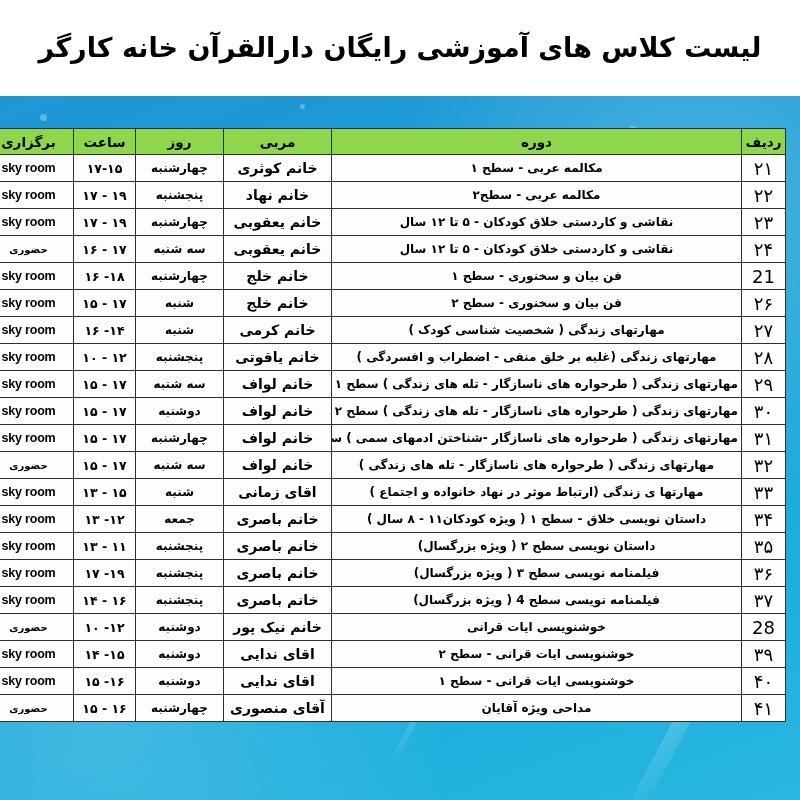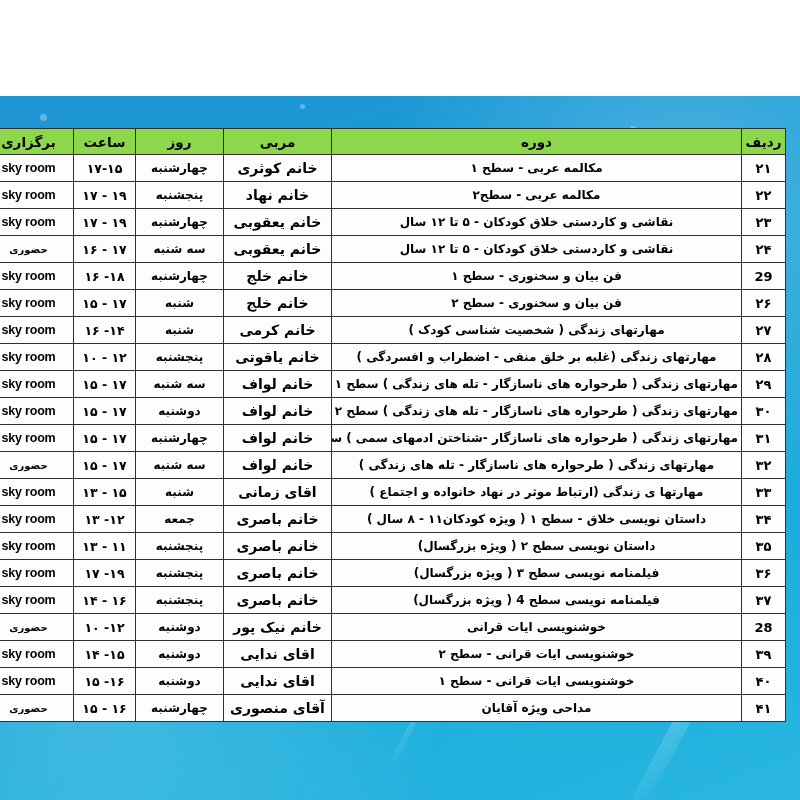--- a/index.html
+++ b/index.html
@@ -109,34 +109,37 @@
     border-color: #2f2f2f;
   }
   
   col.c-radif   { width: 44px; }
   col.c-dore    { width: 410px; }
   col.c-morabi  { width: 108px; }
   col.c-rooz    { width: 88px; }
   col.c-saat    { width: 62px; }
   col.c-bargo   { width: 90px; }
 
-  td.radif  { font-size: 13px; font-weight: bold; }
+  td.radif  { font-size: 18px; font-weight: normal; }
   td.dore   { font-size: 12px; font-weight: bold; }
   td.morabi { font-size: 14px;  font-weight: bold; color: #111; }
   td.rooz   { font-size: 12px; font-weight: bold; }
   td.saat   { font-size: 12.5px; font-weight: bold; margin-top: 12px; }
   td.bargo  { font-size: 12.5px; font-weight: bold; }
   td.bargo.hozuri { font-size: 10px; font-weight: bold; }
   td.bargo.sky    { font-family: "Liberation Sans", sans-serif; letter-spacing: -0.2px; }
 </style>
 </head>
 <body>
 
 <div id="page">
 
+  <div class="title-area">
+    <div class="title-text">لیست کلاس های آموزشی  رایگان دارالقرآن خانه کارگر</div>
+  </div>
 
   <div class="blue-panel">
     <div class="bubble" style="left:40px;  top:18px;  width:7px;  height:7px;"></div>
     <div class="bubble" style="left:300px; top:8px;   width:5px;  height:5px;"></div>
     <div class="bubble" style="left:630px; top:30px;  width:6px;  height:6px;"></div>
     <div class="bubble" style="left:360px; top:540px; width:9px;  height:9px;"></div>
     <div class="bubble" style="left:175px; top:596px; width:7px;  height:7px;"></div>
 
     <div class="bubble" style="left:560px; top:520px; width:5px;  height:5px;"></div>
     <div class="bubble" style="left:700px; top:575px; width:5px;  height:5px;"></div>
@@ -192,21 +195,21 @@
           </tr>
           <tr>
             <td class="radif">۲۴</td>
             <td class="dore">نقاشی و کاردستی خلاق کودکان - ۵ تا ۱۲ سال</td>
             <td class="morabi">خانم یعقوبی</td>
             <td class="rooz">سه شنبه</td>
             <td class="saat">۱۷ - ۱۶</td>
             <td class="bargo hozuri">حضوری</td>
           </tr>
           <tr>
-            <td class="radif">29</td>
+            <td class="radif">21</td>
             <td class="dore">فن بیان و سخنوری  - سطح ۱</td>
             <td class="morabi">خانم خلج</td>
             <td class="rooz">چهارشنبه</td>
             <td class="saat">۱۸- ۱۶</td>
             <td class="bargo sky">sky room</td>
           </tr>
           <tr>
             <td class="radif">۲۶</td>
             <td class="dore">فن بیان و سخنوری  - سطح ۲</td>
             <td class="morabi">خانم خلج</td>

